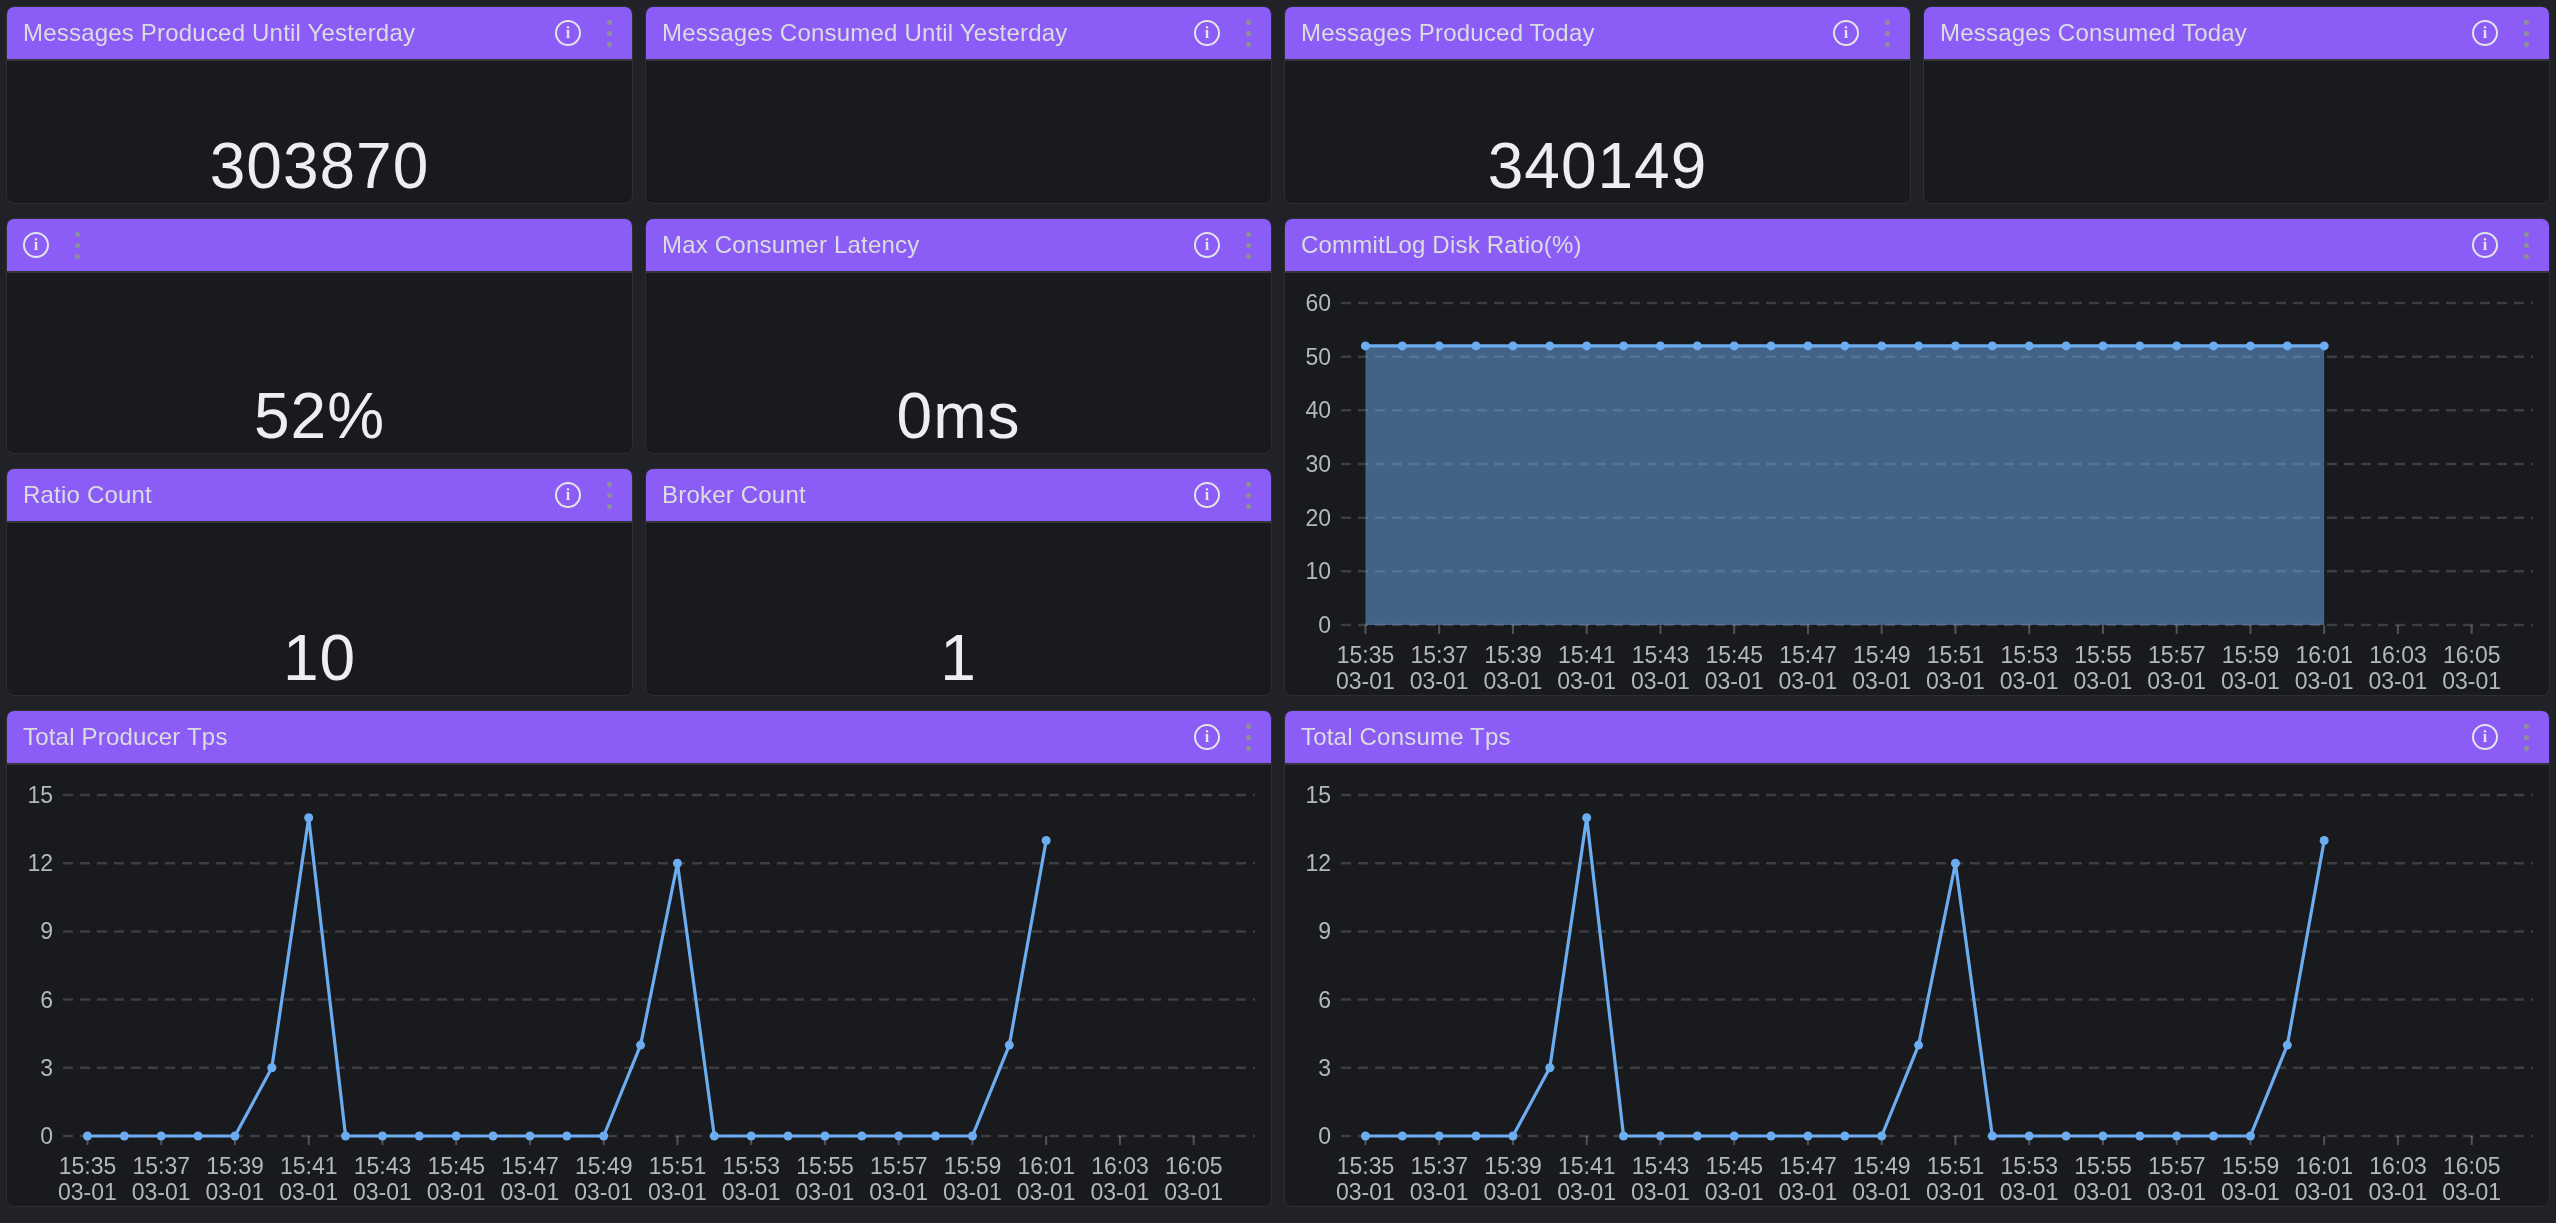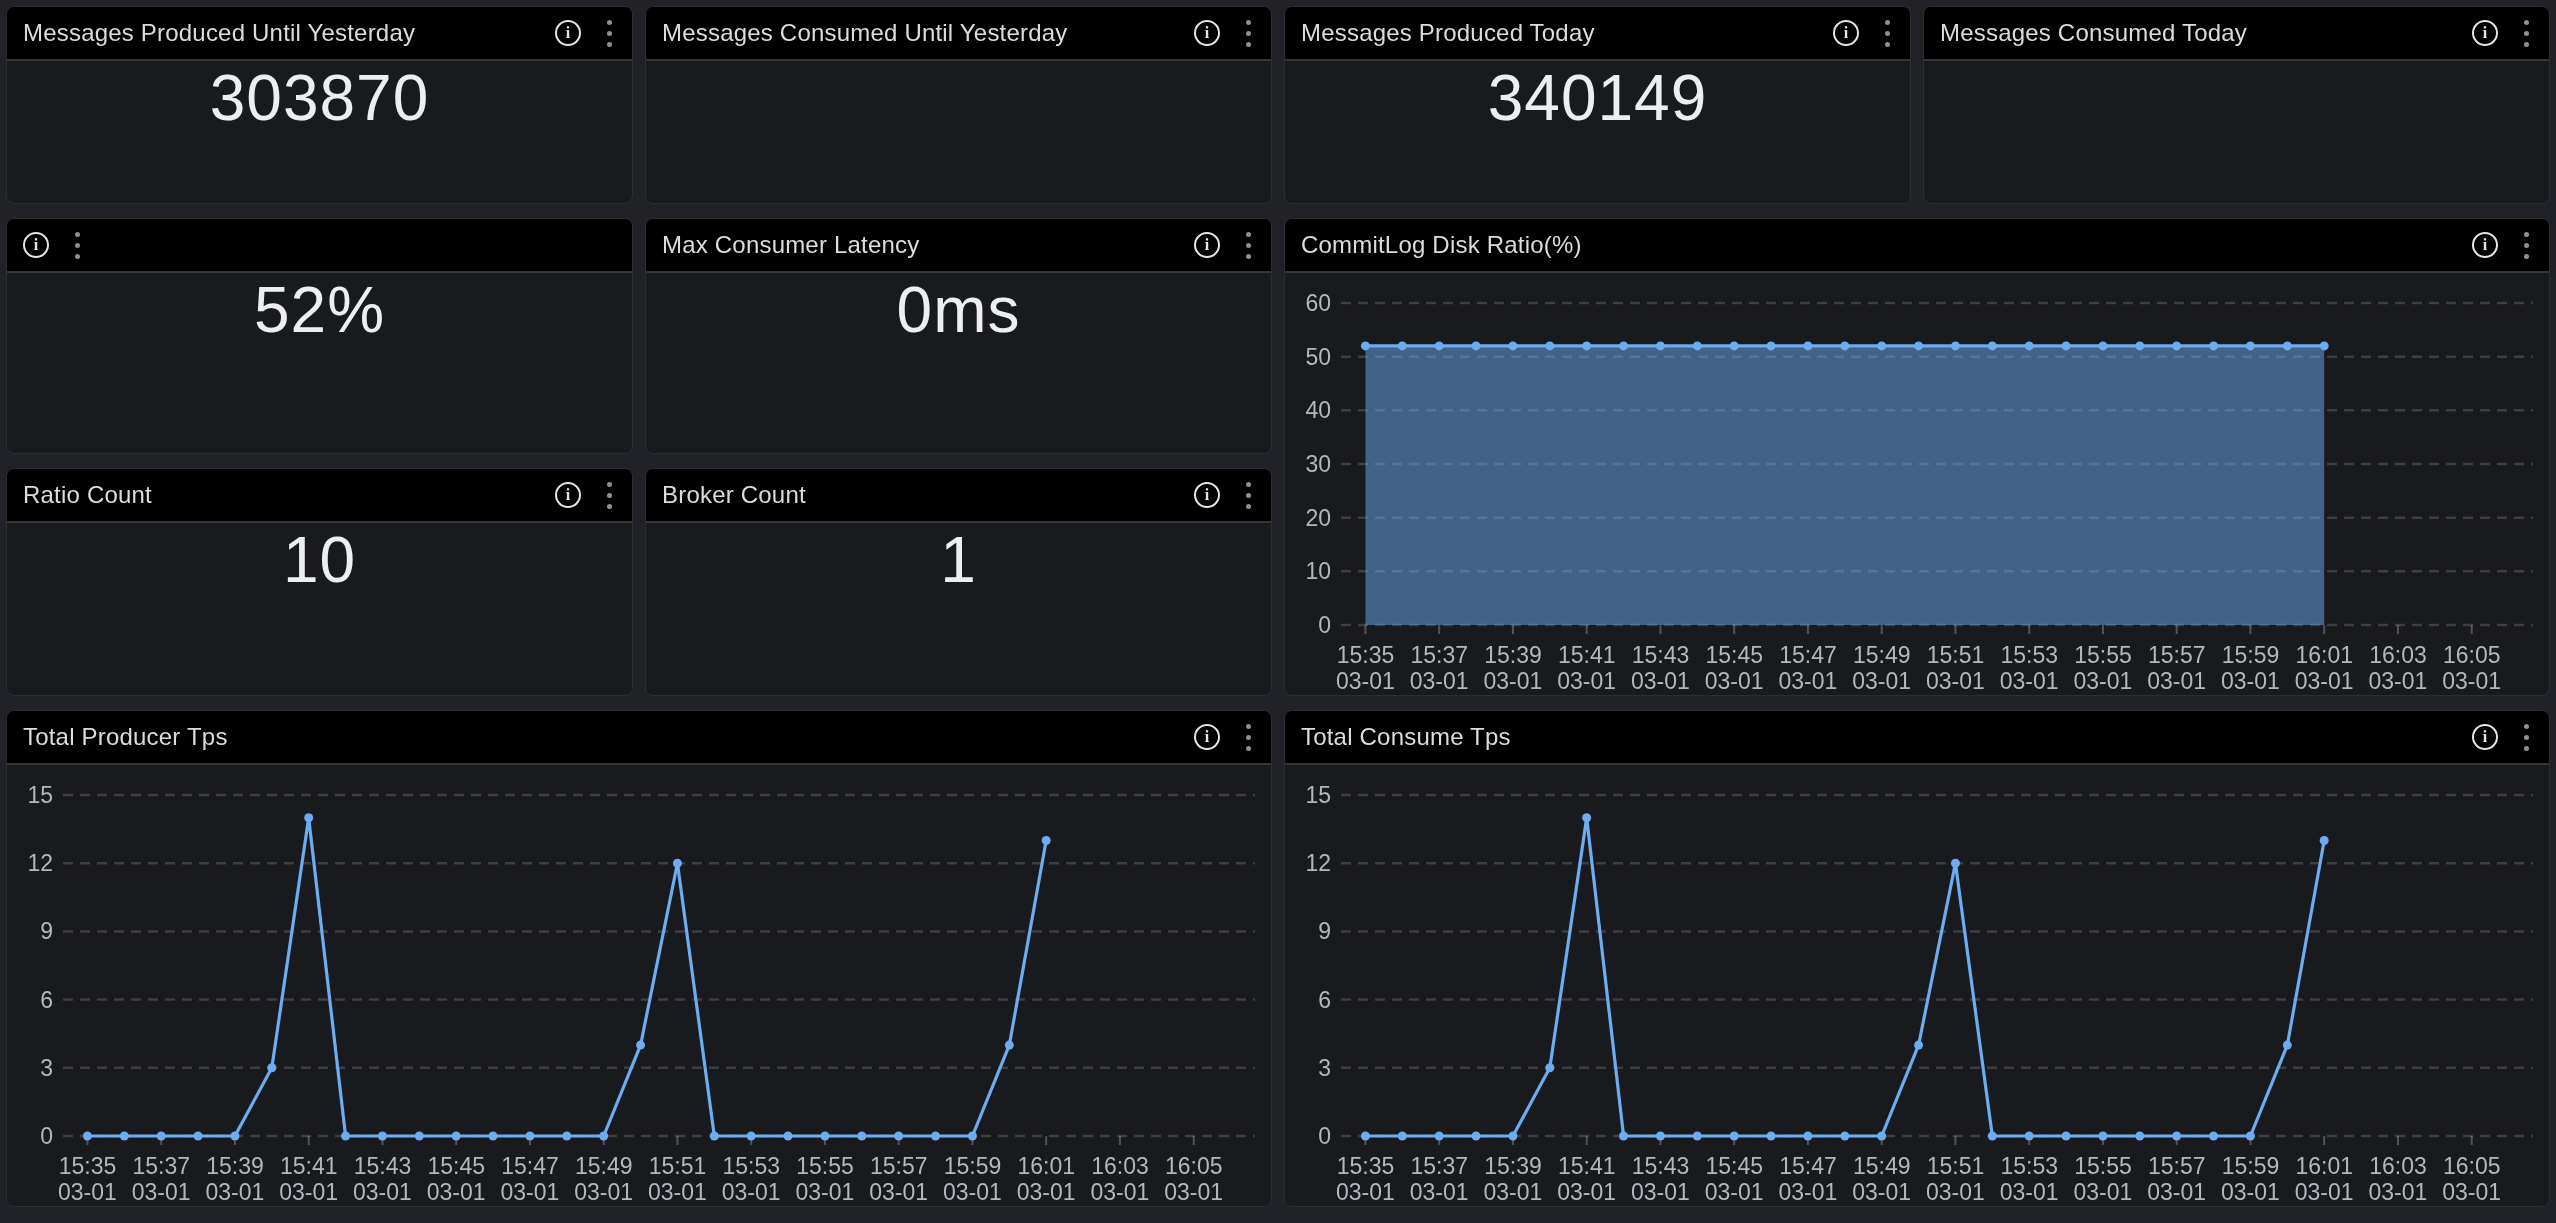--- a/index.html
+++ b/index.html
@@ -21,21 +21,21 @@
     background:#191A1E;
     border:1px solid #2C2E33;
     border-radius:8px;
     display:flex;
     flex-direction:column;
     overflow:hidden;
   }
   .panel-header {
     height:54px;
     flex:0 0 54px;
-    background:#000000;
+    background:#8b5cf6;
     border-bottom:2px solid #33353A;
     display:flex;
     align-items:center;
     padding:0 18px 0 16px;
   }
   .panel-title {
     flex:1;
     font-size:24px;
     font-weight:500;
     color:#DBDCDF;
@@ -50,21 +50,21 @@
     color:#E4E5E7;
     display:flex; align-items:center; justify-content:center;
     font-size:16px; font-weight:700;
     font-family:"Liberation Serif","DejaVu Serif",serif;
     cursor:pointer;
   }
   .kebab-icon { display:flex; flex-direction:column; align-items:center; gap:6px; cursor:pointer; padding:2px; }
   .kebab-icon i { width:5px; height:5px; border-radius:50%; background:#8E9095; }
   .stat-body {
     flex:1;
-    display:flex; align-items:flex-start; justify-content:center;
+    display:flex; align-items:flex-end; justify-content:center;
   }
   .stat-value {
     font-size:64px;
     font-weight:400;
     color:#EDEEF0;
     letter-spacing:1px;
   }
   .chart-body { flex:1; position:relative; }
   .chart-body svg { position:absolute; left:0; top:0; width:100%; height:100%; display:block; }
   svg text { font-family:"Liberation Sans","DejaVu Sans",sans-serif; }

